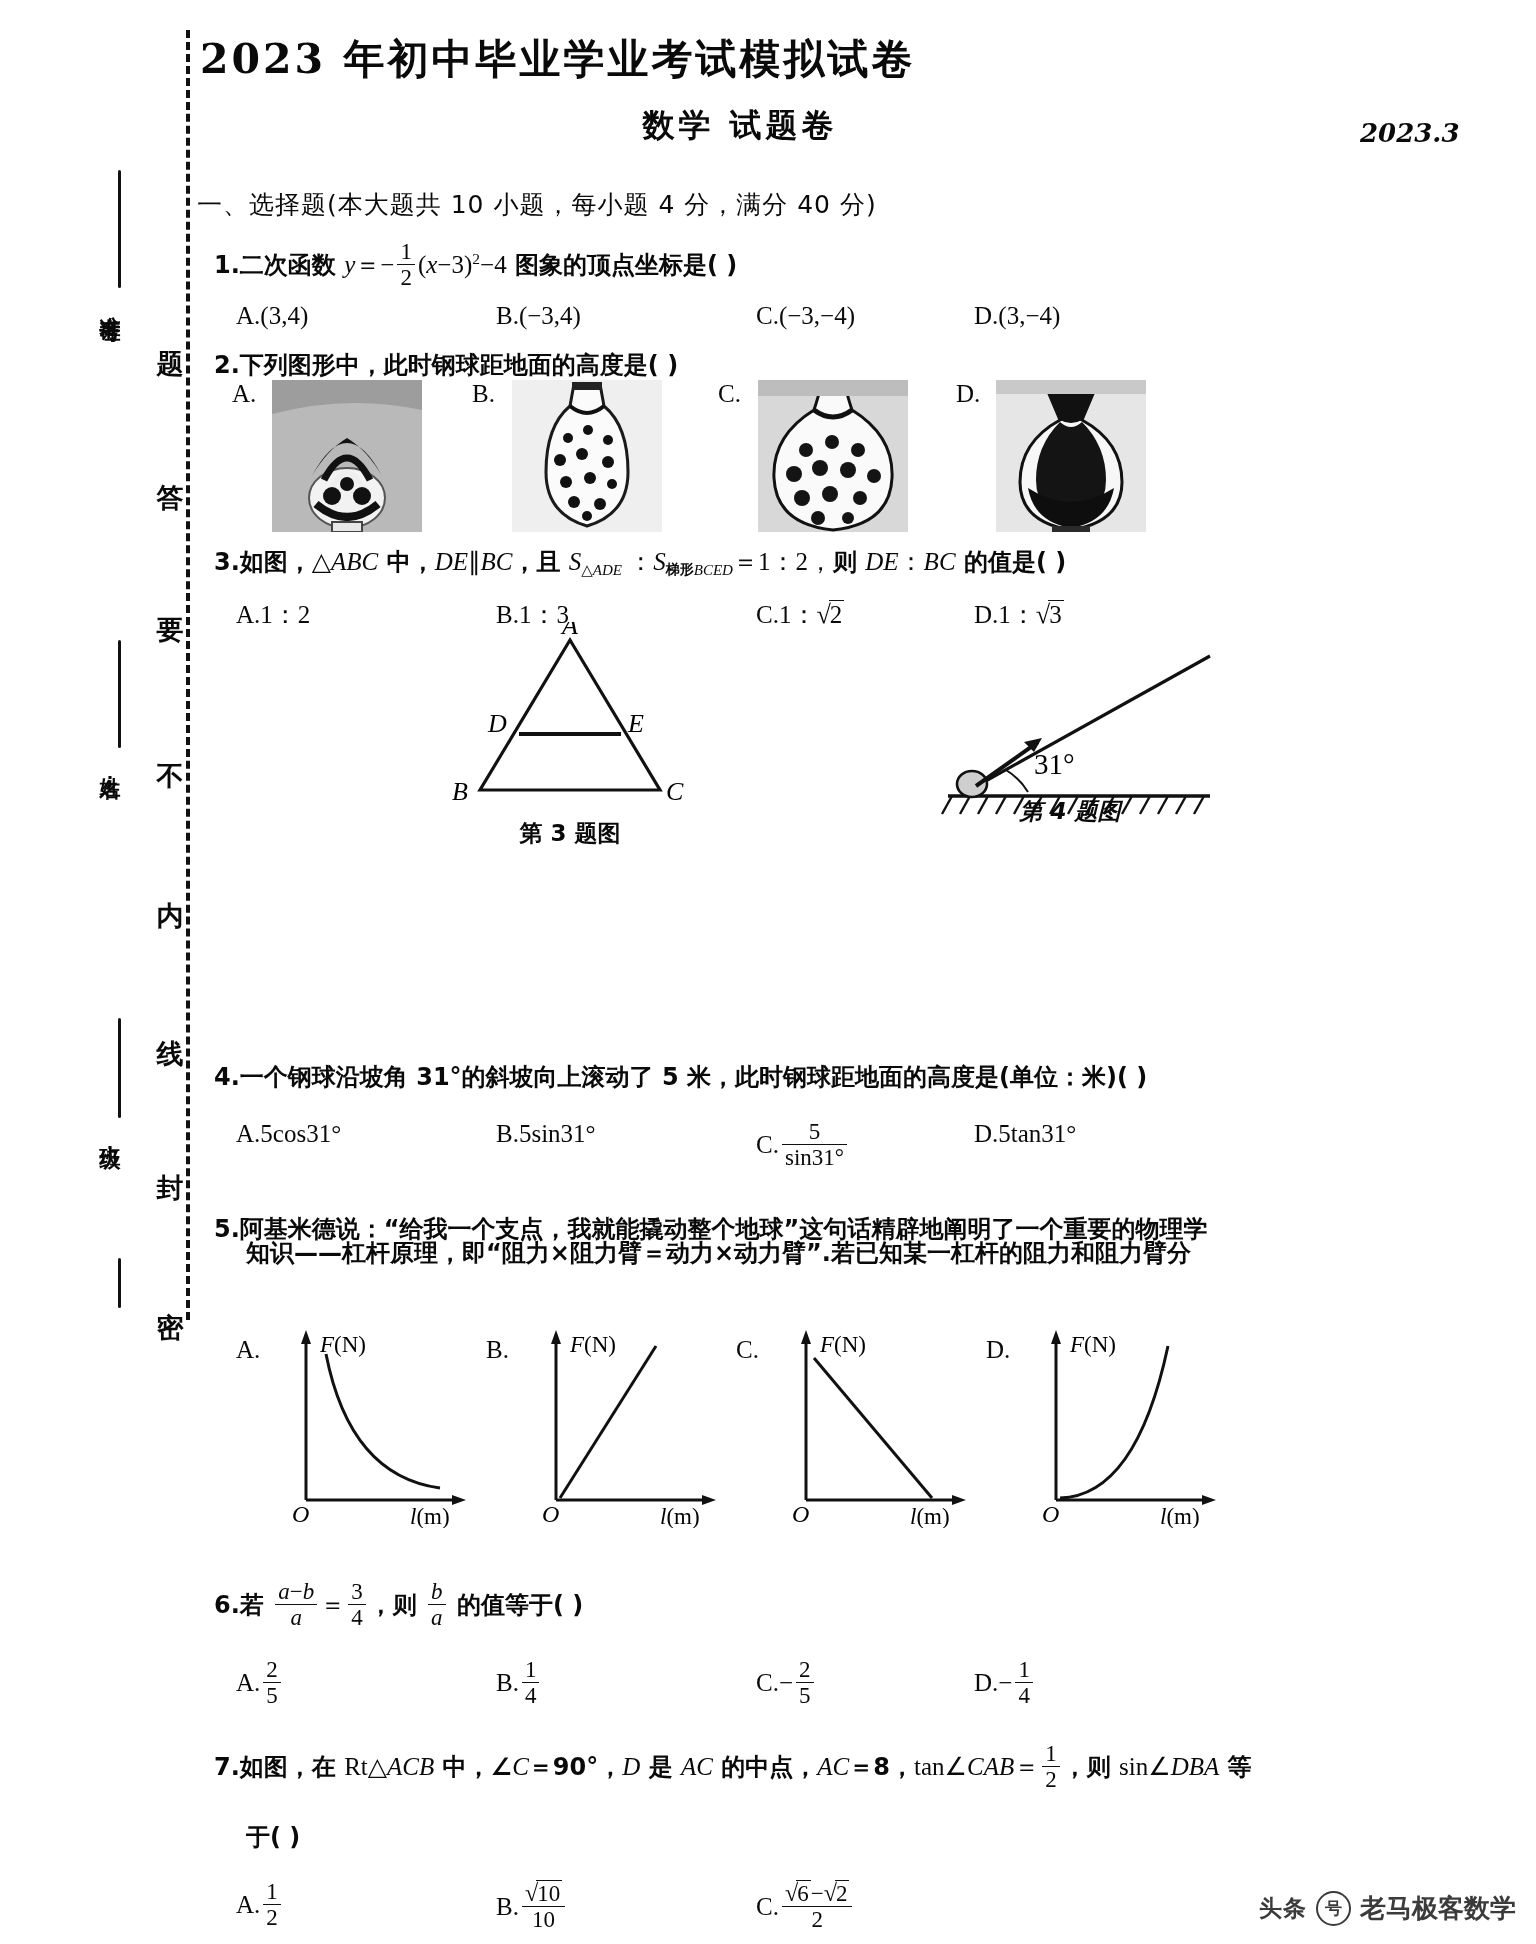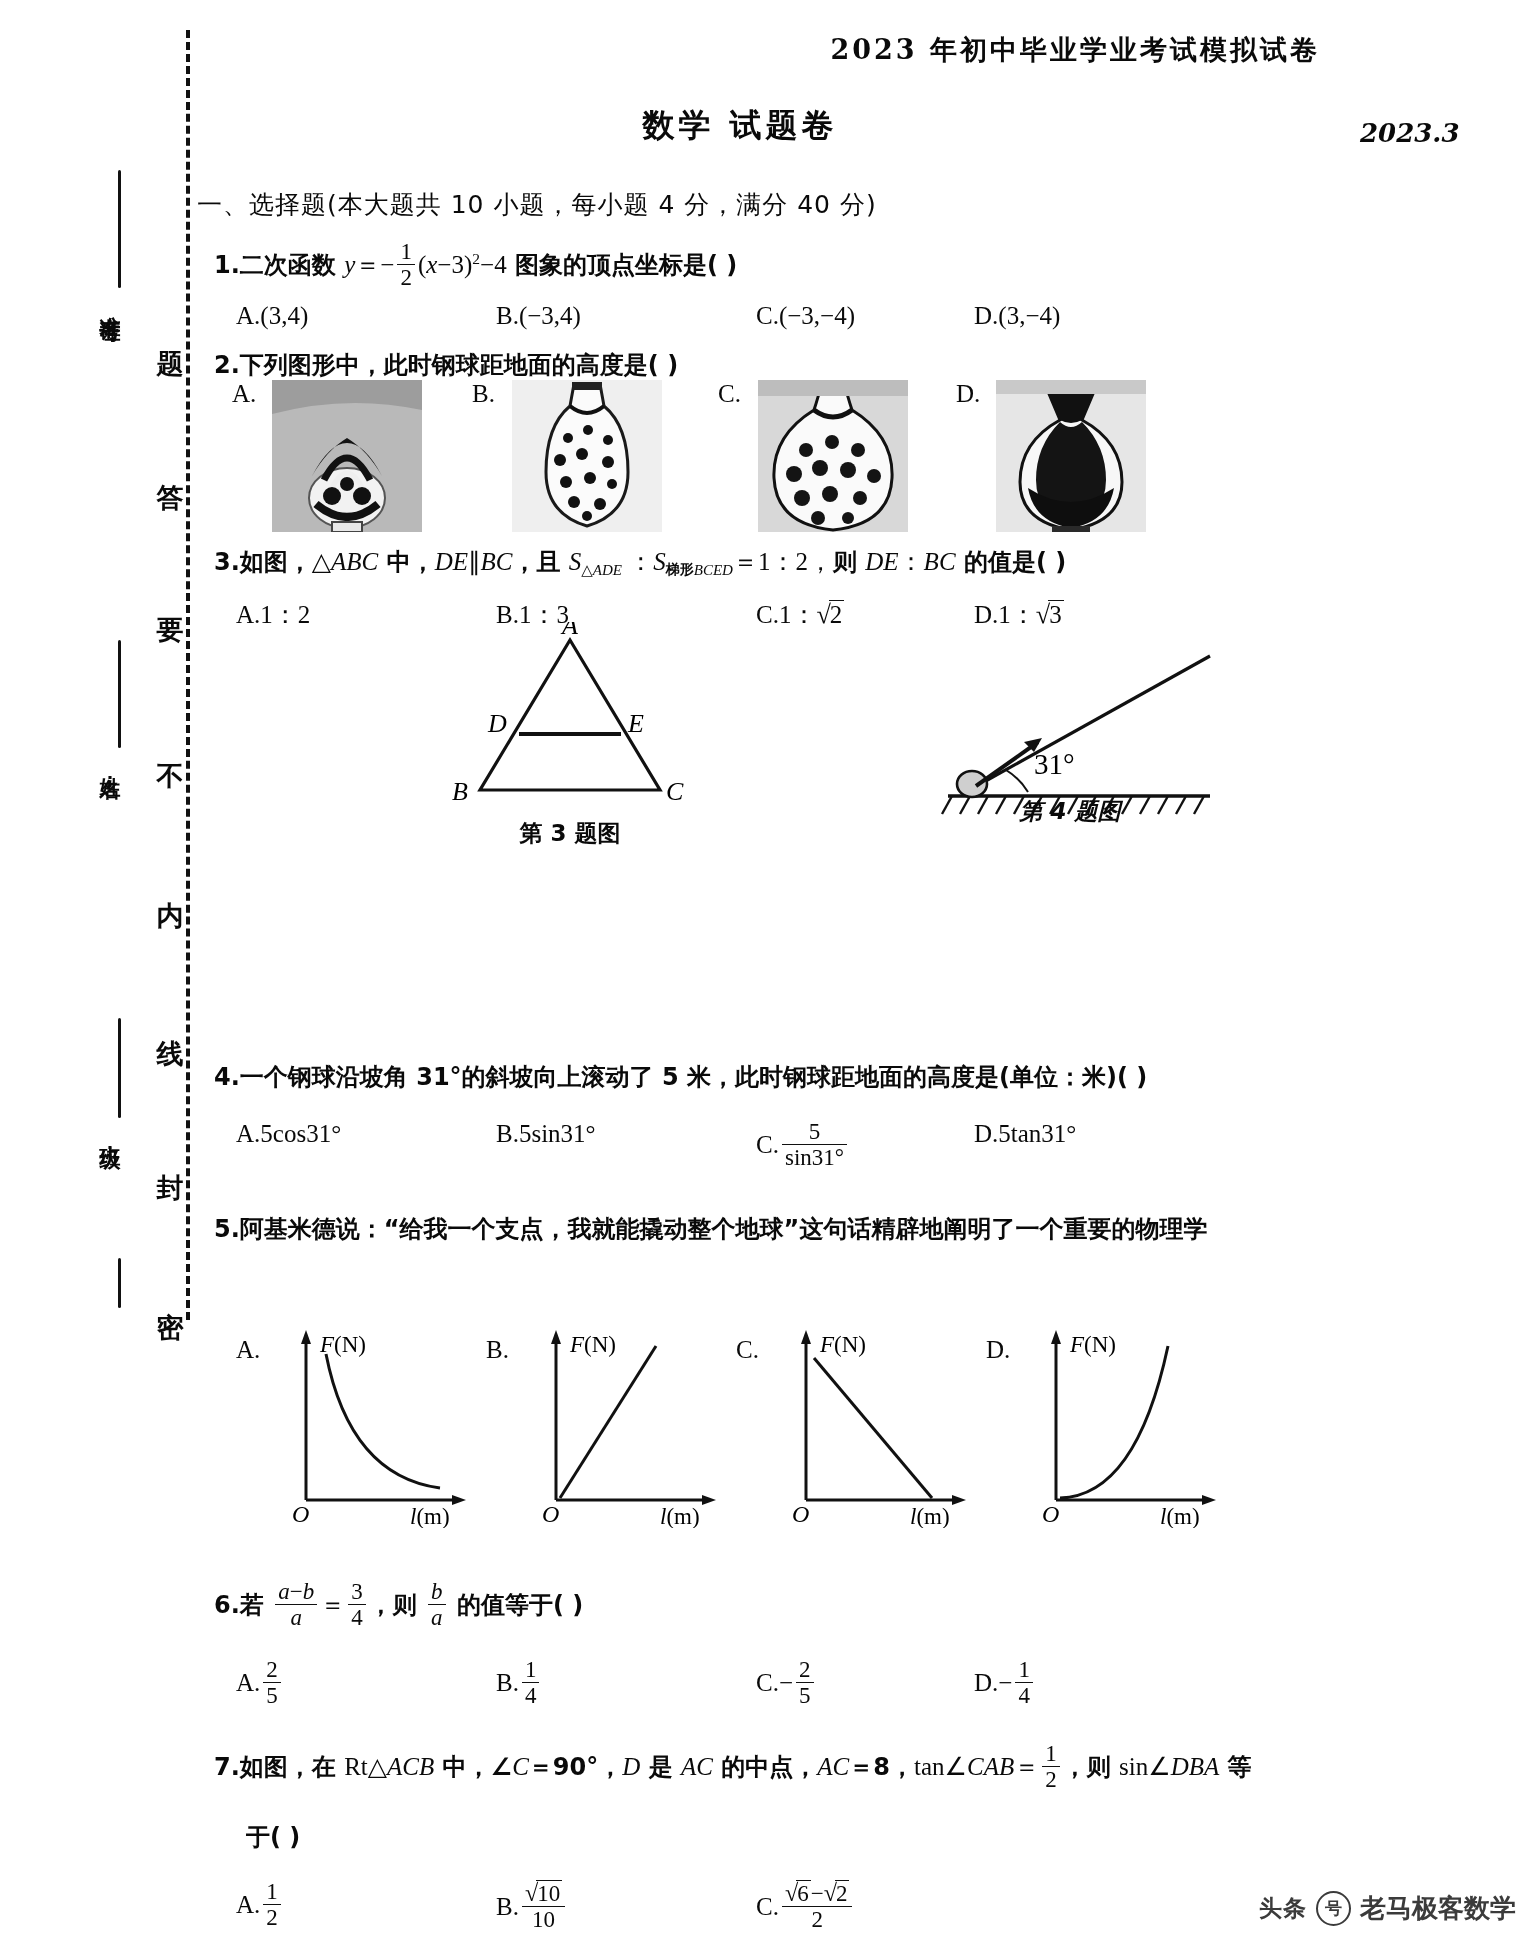--- a/index.html
+++ b/index.html
@@ -33,22 +33,22 @@
     font-weight:bold;font-size:27px;
   }
   .dashline{
     position:absolute;left:186px;top:30px;width:0;height:1290px;
     border-left:4px dashed #111;
   }
 
   
   .title{
     position:absolute;left:200px;top:32px;width:1120px;
-    text-align:right;font-family:"DejaVu Serif",serif;
-    font-weight:bold;font-size:27px;letter-spacing:3px;
+    text-align:left;font-family:"DejaVu Serif",serif;
+    font-weight:bold;font-size:41px;letter-spacing:3px;
   }
   .subtitle{
     position:absolute;left:200px;top:104px;width:1080px;
     text-align:center;font-family:"DejaVu Serif",serif;
     font-weight:bold;font-size:32px;letter-spacing:4px;
   }
   .datestamp{
     position:absolute;left:1360px;top:118px;
     font-family:"DejaVu Serif",serif;font-weight:bold;
     font-style:italic;font-size:26px;
@@ -303,20 +303,23 @@
   <div class="opts" style="top:1120px;">
     <span class="opt oA">A.5cos31°</span>
     <span class="opt oB">B.5sin31°</span>
     <span class="opt oC">C.<span class="frac"><span class="n">5</span><span class="d">sin31°</span></span></span>
     <span class="opt oD">D.5tan31°</span>
   </div>
 
   <div class="q cn" style="top:1188px;margin-top:24px;">
     <b class="num">5.</b><span>阿基米德说：“给我一个支点，我就能撬动整个地球”这句话精辟地阐明了一个重要的物理学</span>
   </div>
+  <div class="q cn" style="top:1236px;left:246px;">
+    <span>知识——杠杆原理，即“阻力×阻力臂＝动力×动力臂”.若已知某一杠杆的阻力和阻力臂分</span>
+  </div>
 
   <span class="plabel" style="left:236px;top:1336px;">A.</span>
   <span class="plabel" style="left:486px;top:1336px;">B.</span>
   <span class="plabel" style="left:736px;top:1336px;">C.</span>
   <span class="plabel" style="left:986px;top:1336px;">D.</span>
 
   <div class="fig" style="left:268px;top:1328px;">
     <svg width="210" height="200" viewBox="0 0 210 200">
       <line x1="38" y1="172" x2="38" y2="10" stroke="#111" stroke-width="3"></line>
       <polygon points="38,2 33,16 43,16" fill="#111"></polygon>

